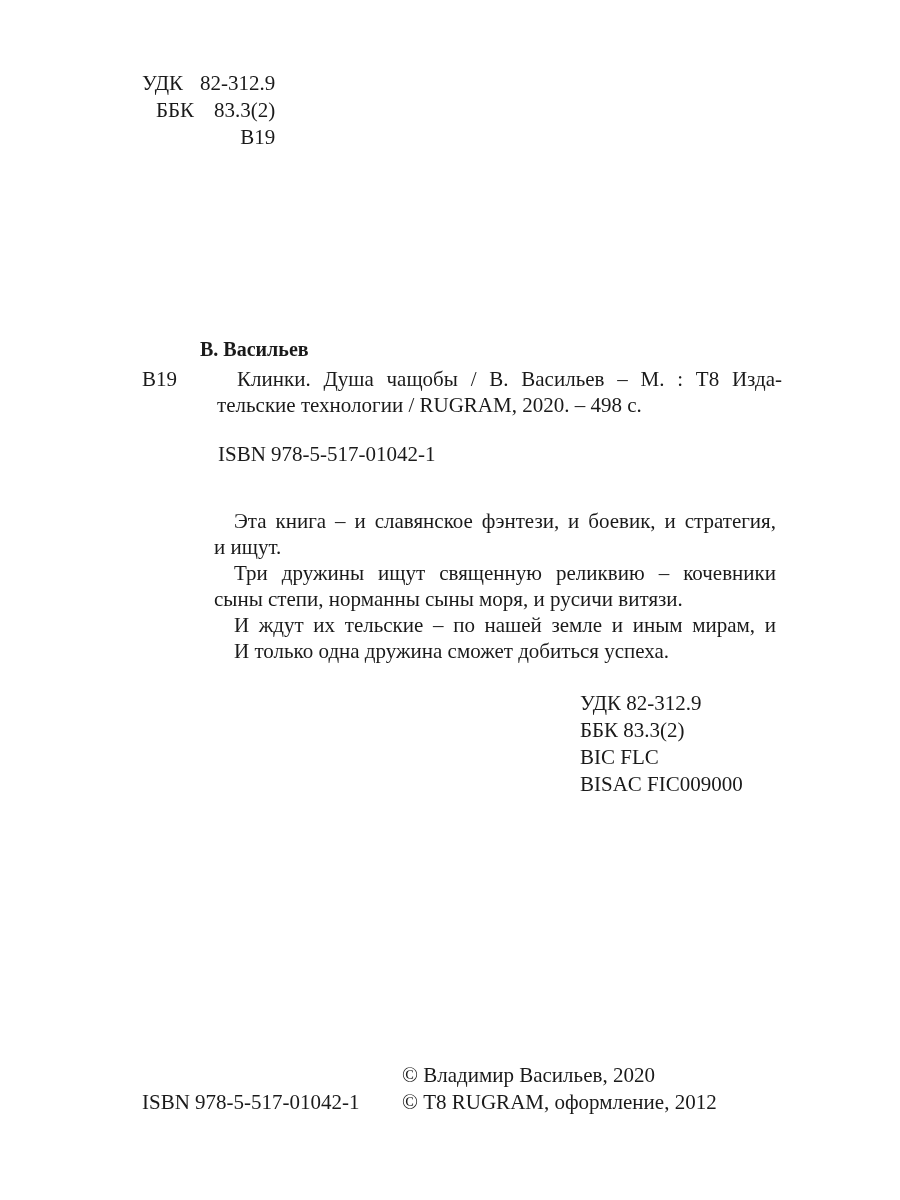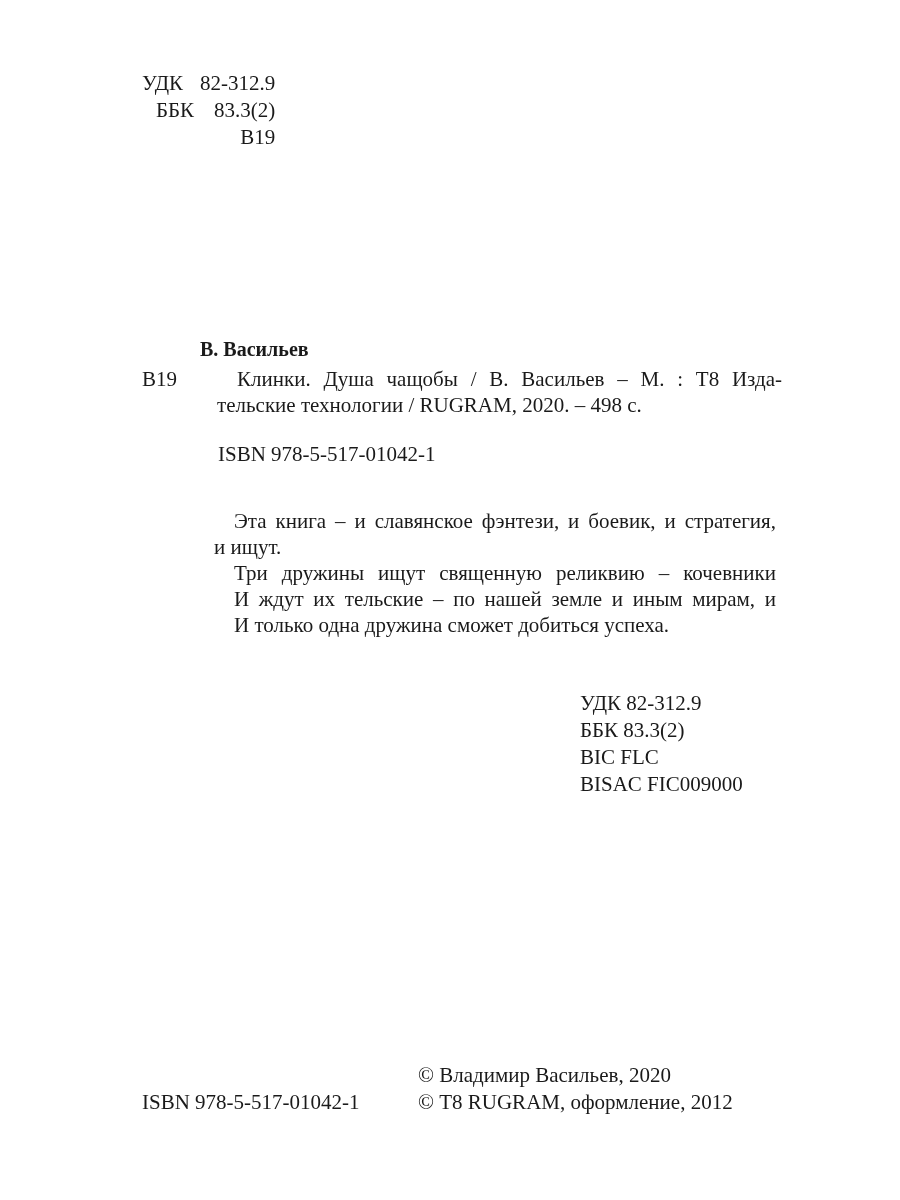--- a/index.html
+++ b/index.html
@@ -40,21 +40,21 @@
     .annotation .p-line { height: 26px; line-height: 26px; }
     .annotation .indent { text-indent: 20px; }
     .annotation .just { text-align: justify; text-align-last: justify; }
 
     
     .right-class { left: 580px; top: 690px; }
     .right-class .row { height: 27px; line-height: 27px; }
 
     
     .isbn-bottom { left: 142px; top: 1089px; }
-    .copyrights { left: 418px; top: 1062px; }
+    .copyrights { left: 402px; top: 1062px; }
     .copyrights .row { height: 27px; line-height: 27px; }
   </style>
 </head>
 <body>
 
 <div class="abs top-class">
   <div class="row">
     <span class="key">УДК</span>
     <span>82-312.9</span>
   </div>
@@ -76,20 +76,21 @@
   <div class="line l1">Клинки. Душа чащобы / В. Васильев – М. : Т8 Изда-</div>
   <div class="line l2">тельские технологии / RUGRAM, 2020. – 498 с.</div>
 </div>
 
 <div class="abs isbn-mid line">ISBN 978-5-517-01042-1</div>
 
 <div class="abs annotation">
   <div class="p-line indent just">Эта книга – и славянское фэнтези, и боевик, и стратегия,</div>
   <div class="p-line">и ищут.</div>
   <div class="p-line indent just">Три дружины ищут священную реликвию – кочевники</div>
+  <div class="p-line">сыны степи, норманны сыны моря, и русичи витязи.</div>
   <div class="p-line indent just">И ждут их тельские – по нашей земле и иным мирам, и</div>
   <div class="p-line indent">И только одна дружина сможет добиться успеха.</div>
 </div>
 
 <div class="abs right-class">
   <div class="row">УДК 82-312.9</div>
   <div class="row">ББК 83.3(2)</div>
   <div class="row">BIC FLC</div>
   <div class="row">BISAC FIC009000</div>
 </div>

